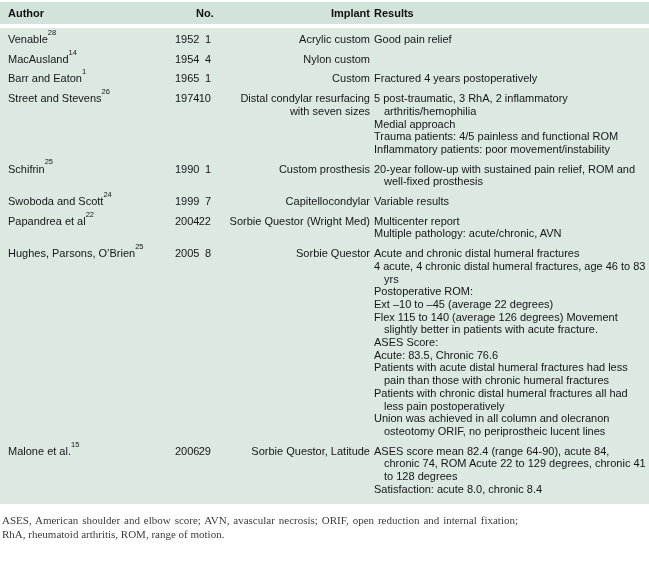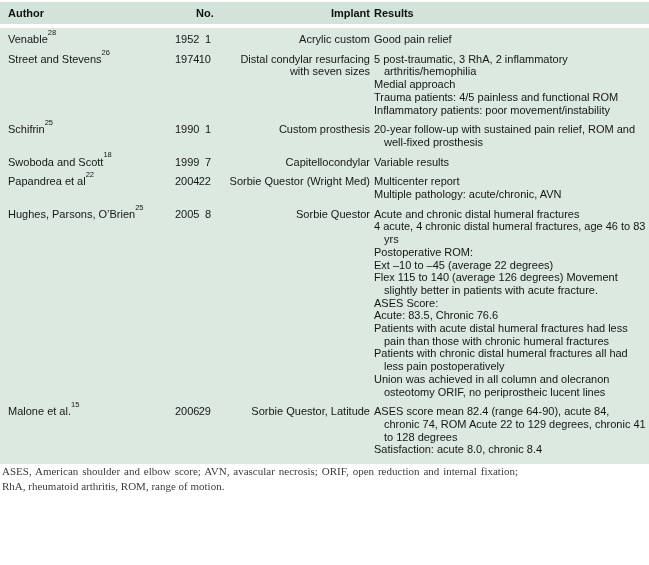--- a/index.html
+++ b/index.html
@@ -58,20 +58,21 @@
   .hang {
     padding-left:10px;
     text-indent:-10px;
   }
 
   .footnote {
     font-family:"Liberation Serif", serif;
     font-size:11px;
     line-height:14.5px;
     color:#3c3c3c;
+    margin-top:9px;
     padding:0 1px 0 2px;
     text-align:justify;
   }
 </style>
 </head>
 <body>
 
 <div class="figure">
   <table class="tbl">
     <colgroup>
@@ -96,20 +97,40 @@
           <td class="c-year">1952</td>
           <td class="c-no">1</td>
           <td class="c-implant">
             <div class="hang">Acrylic custom</div>
           </td>
           <td class="c-results">
             <div class="hang">Good pain relief</div>
           </td>
         </tr>
         <tr>
+          <td class="c-author"><span>MacAusland</span><sup class="ref">14</sup></td>
+          <td class="c-year">1954</td>
+          <td class="c-no">4</td>
+          <td class="c-implant">
+            <div class="hang">Nylon custom</div>
+          </td>
+          <td class="c-results"></td>
+        </tr>
+        <tr>
+          <td class="c-author"><span>Barr and Eaton</span><sup class="ref">1</sup></td>
+          <td class="c-year">1965</td>
+          <td class="c-no">1</td>
+          <td class="c-implant">
+            <div class="hang">Custom</div>
+          </td>
+          <td class="c-results">
+            <div class="hang">Fractured 4 years postoperatively</div>
+          </td>
+        </tr>
+        <tr>
           <td class="c-author"><span>Street and Stevens</span><sup class="ref">26</sup></td>
           <td class="c-year">1974</td>
           <td class="c-no">10</td>
           <td class="c-implant">
             <div class="hang">Distal condylar resurfacing with seven sizes</div>
           </td>
           <td class="c-results">
             <div class="hang">5 post-traumatic, 3 RhA, 2 inflammatory arthritis/hemophilia</div>
             <div class="hang">Medial approach</div>
             <div class="hang">Trauma patients: 4/5 painless and functional ROM</div>
@@ -121,21 +142,21 @@
           <td class="c-year">1990</td>
           <td class="c-no">1</td>
           <td class="c-implant">
             <div class="hang">Custom prosthesis</div>
           </td>
           <td class="c-results">
             <div class="hang">20-year follow-up with sustained pain relief, ROM and well-fixed prosthesis</div>
           </td>
         </tr>
         <tr>
-          <td class="c-author"><span>Swoboda and Scott</span><sup class="ref">18</sup></td>
+          <td class="c-author"><span>Swoboda and Scott</span><sup class="ref">24</sup></td>
           <td class="c-year">1999</td>
           <td class="c-no">7</td>
           <td class="c-implant">
             <div class="hang">Capitellocondylar</div>
           </td>
           <td class="c-results">
             <div class="hang">Variable results</div>
           </td>
         </tr>
         <tr>

